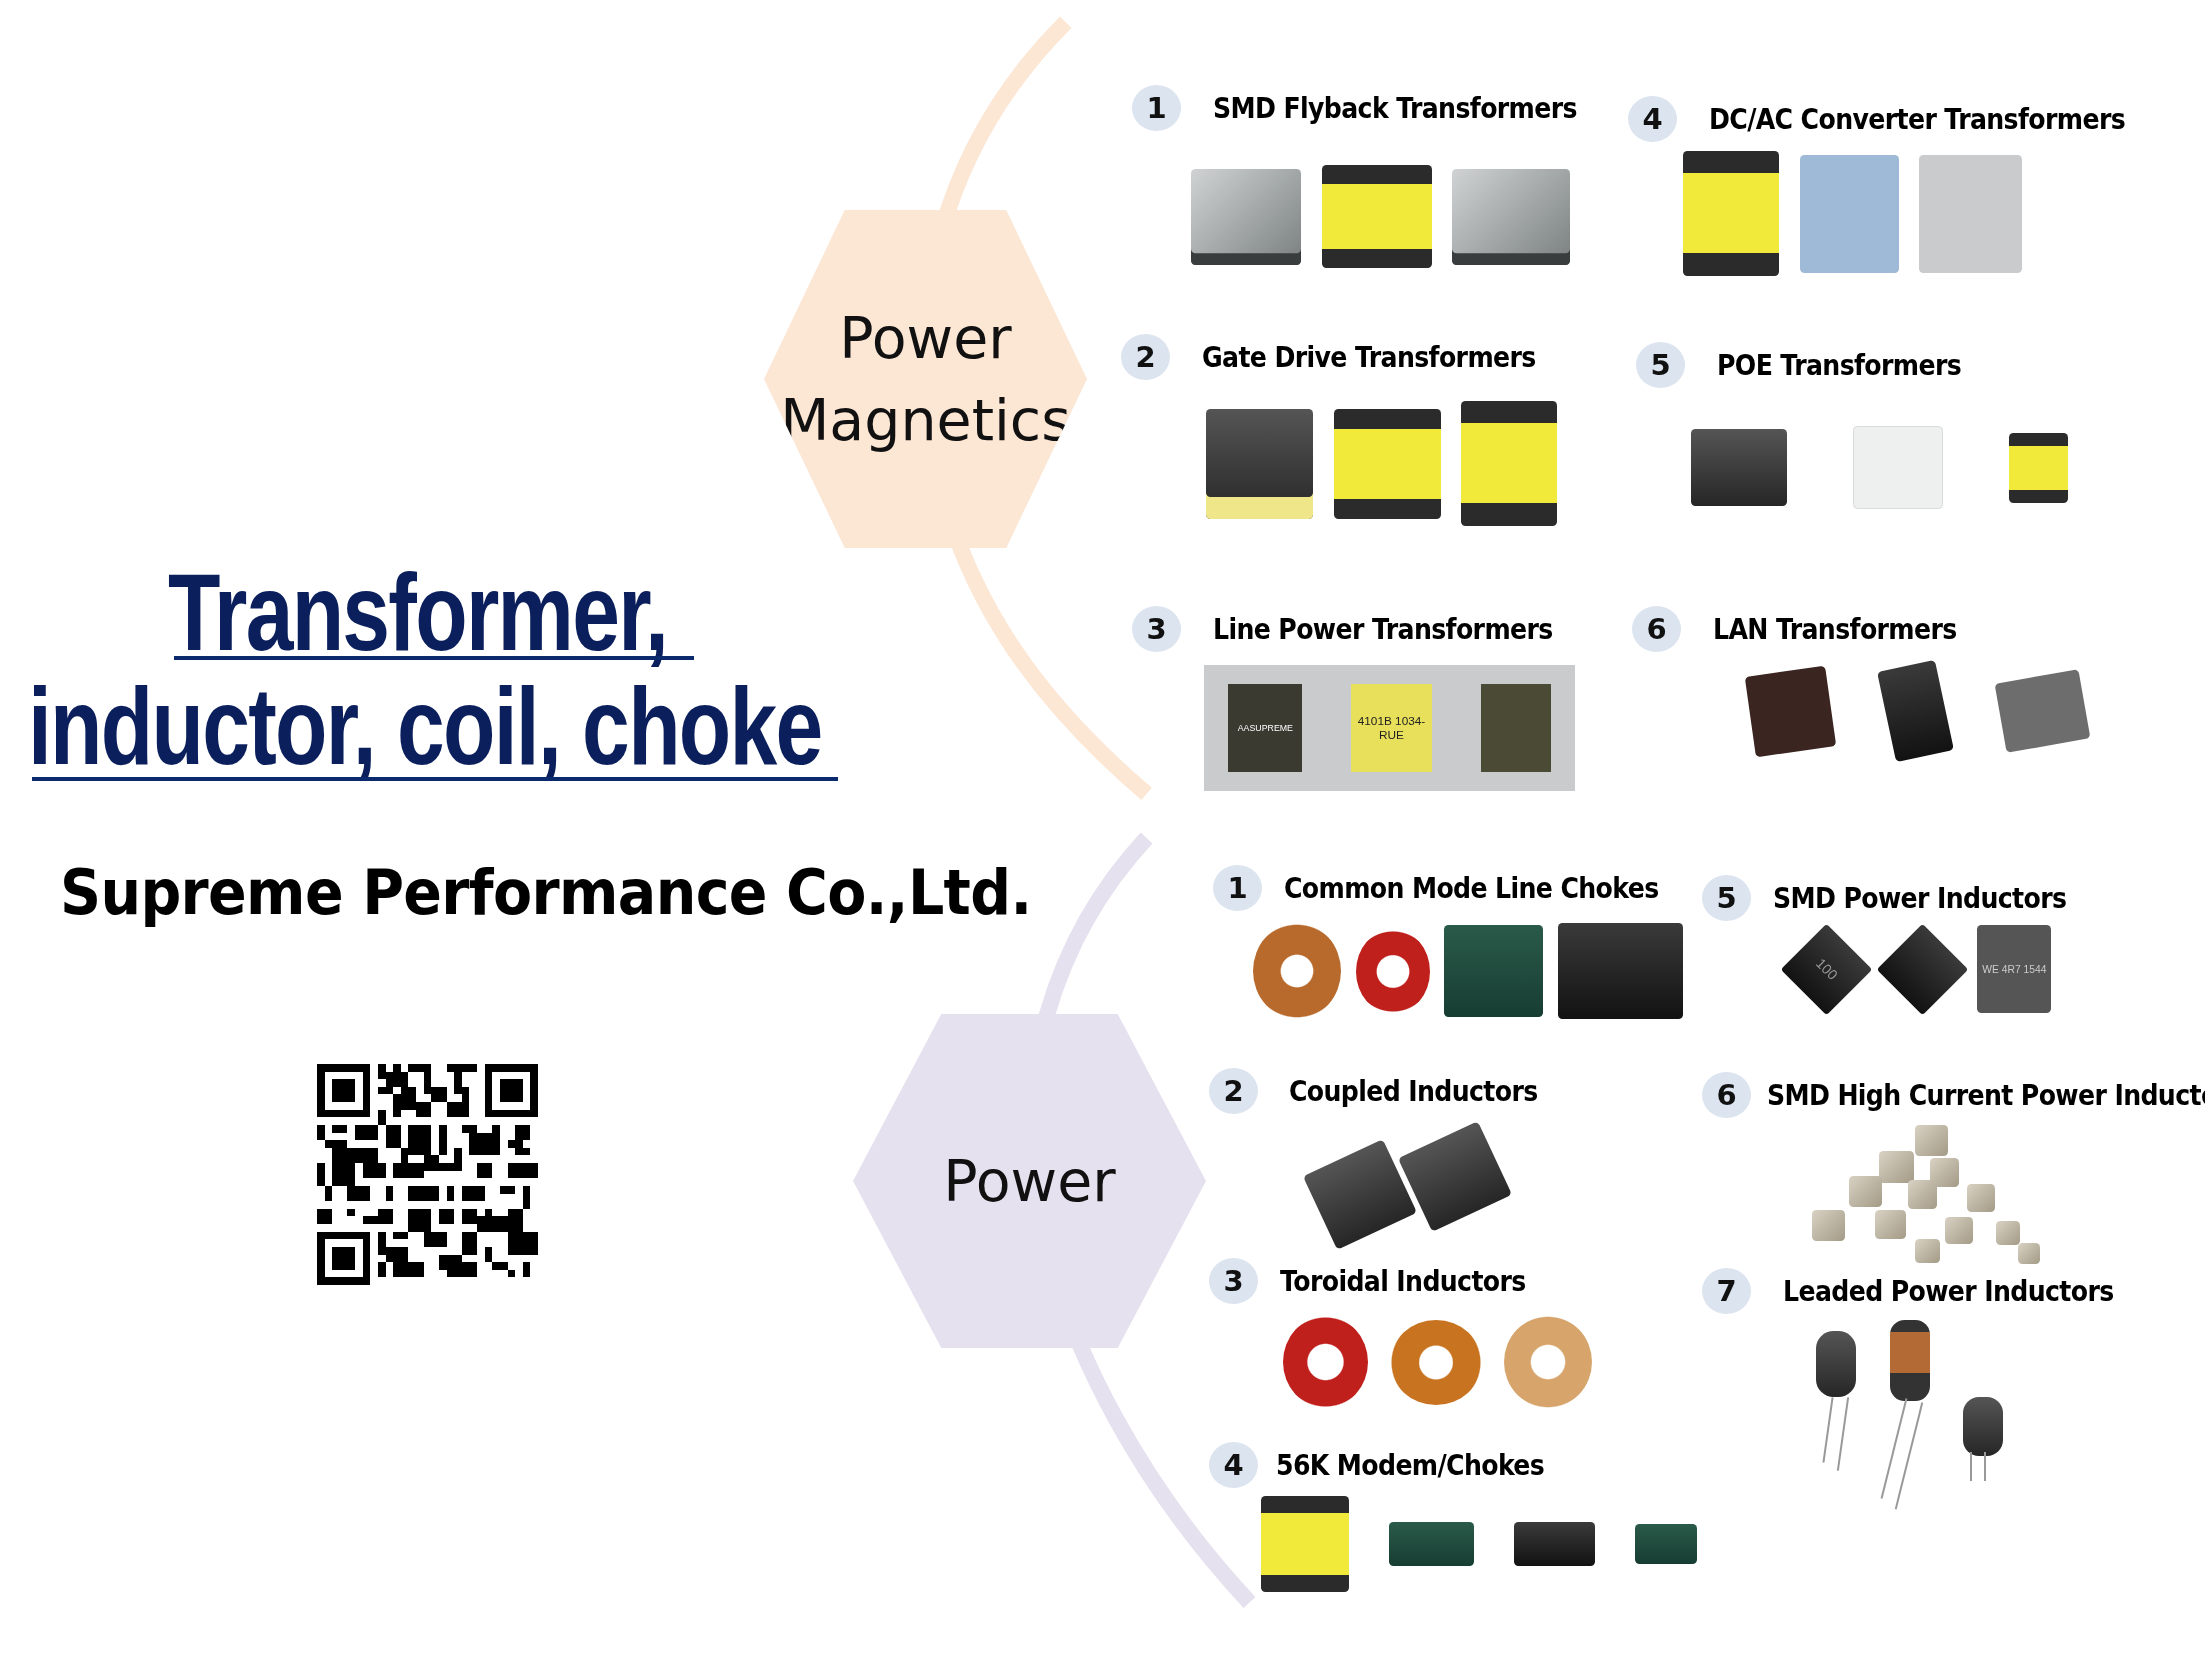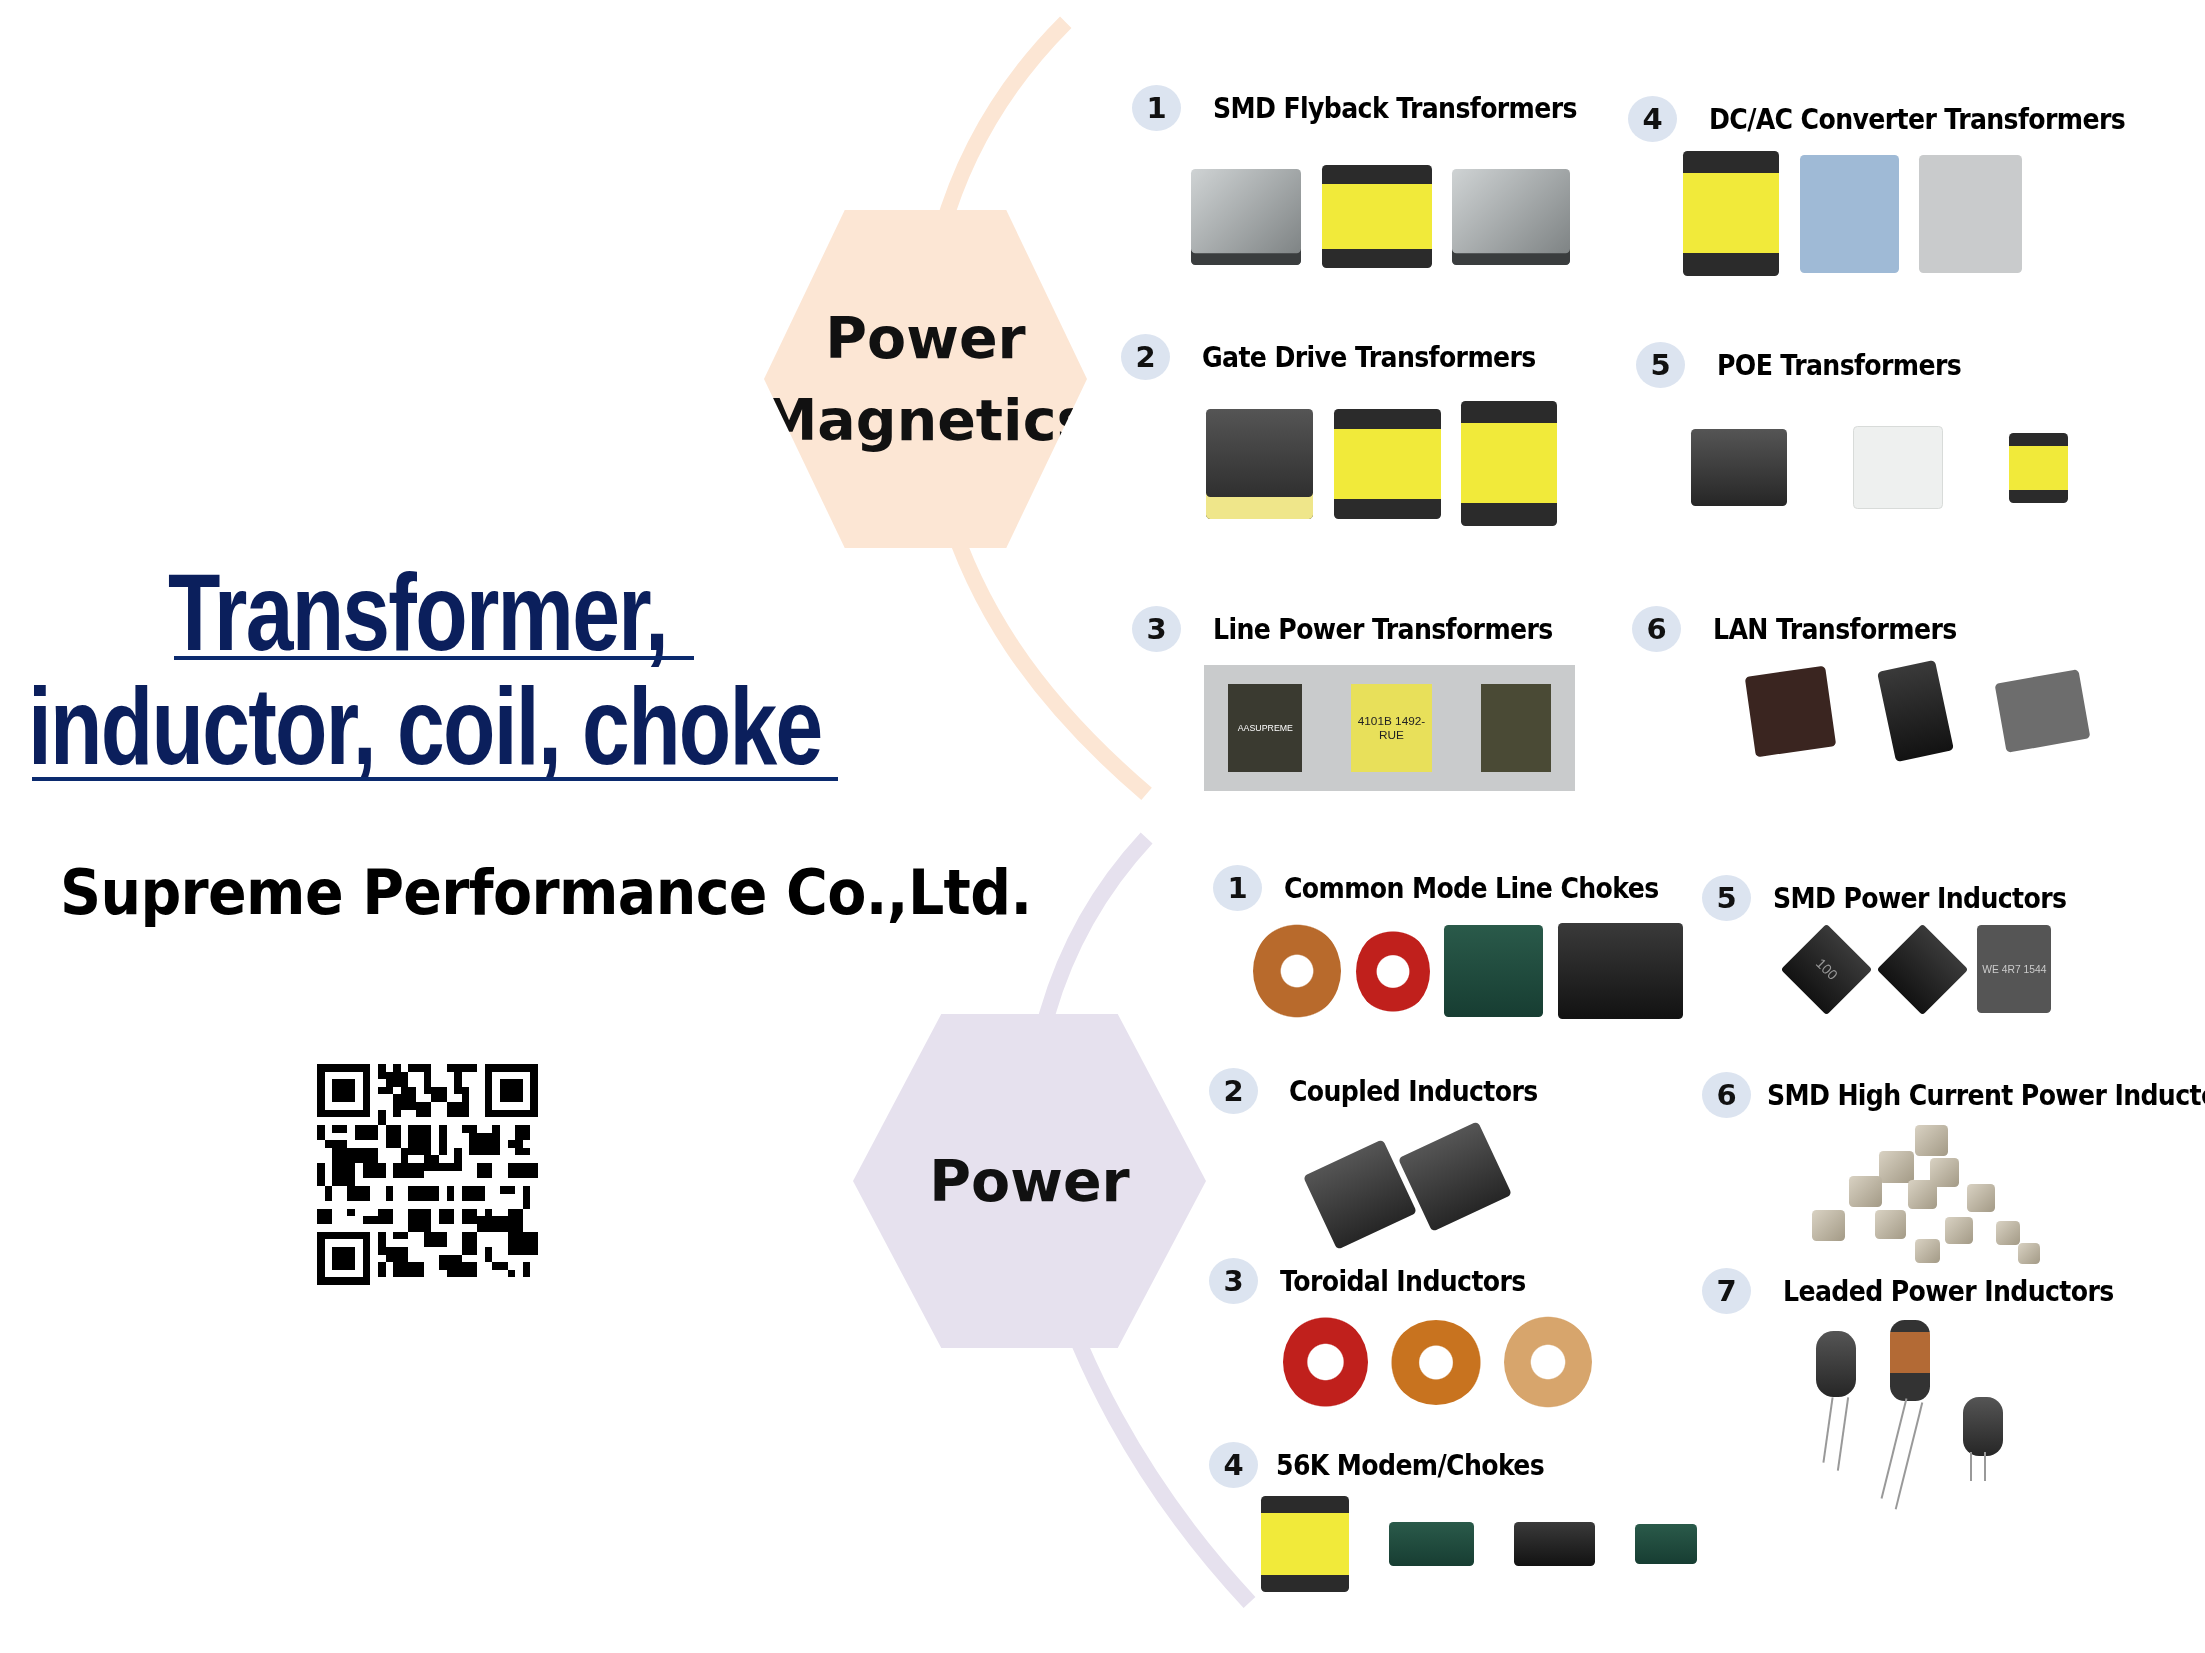--- a/index.html
+++ b/index.html
@@ -9,21 +9,21 @@
   .headline{position:absolute;color:#0b1f5c;font-family:"Liberation Sans",sans-serif;font-weight:bold;letter-spacing:-2.2px;transform:scaleX(0.78);transform-origin:left top;white-space:nowrap;}
   .h1{left:168px;top:548px;font-size:110px;}
   .h2{left:28px;top:662px;font-size:110px;}
   .uline{position:absolute;height:3.7px;background:#0b2a6e;}
   .company{position:absolute;left:60px;top:856px;font-size:62px;font-weight:bold;white-space:nowrap;transform:scaleX(0.92);transform-origin:left top;font-family:"DejaVu Sans",sans-serif;letter-spacing:-0.7px;}
   .qr{position:absolute;left:317px;top:1064px;width:221px;height:221px;}
   
   .hex{position:absolute;display:flex;align-items:center;justify-content:center;text-align:center;clip-path:polygon(25% 0,75% 0,100% 50%,75% 100%,25% 100%,0 50%);}
   .hex-pm{left:764px;top:210px;width:323px;height:338px;background:#fce6d4;}
   .hex-pi{left:853px;top:1014px;width:353px;height:334px;background:#e6e1ee;}
-  .hex-label{font-family:"DejaVu Sans",sans-serif;font-weight:bold;font-size:57px;line-height:82px;color:#111;}
+  .hex-label{font-family:"DejaVu Sans",sans-serif;font-weight:normal;font-size:57px;line-height:82px;color:#111;}
   
   svg.arcs{position:absolute;left:0;top:0;width:2205px;height:1654px;pointer-events:none;}
   
   .cat{position:absolute;display:flex;align-items:center;}
   .badge{width:49px;height:46px;border-radius:50%;background:#dce4f0;display:flex;align-items:center;justify-content:center;font-family:"DejaVu Sans",sans-serif;font-weight:bold;font-size:29px;color:#111;flex:none;}
   .cat-label{margin-left:32px;font-family:"DejaVu Sans",sans-serif;font-size:28px;font-weight:bold;white-space:nowrap;letter-spacing:-0.7px;transform:scaleX(0.9);transform-origin:left center;}
   .thumbs{position:absolute;display:flex;gap:20.6px;align-items:center;}
   .thumb{border-radius:4.4px;}
   
   .p-grey{background:linear-gradient(135deg,#cfd3d4,#7a7f80);box-shadow:inset 0 -11.8px 0 #3a3d3e;}
@@ -192,21 +192,21 @@
   <div class="thumb" style="width:88px;height:81px;background:#eef0ef;border:1.5px solid #d8dbd9;"></div>
   <div class="thumb p-yellow" style="width:59px;height:70px;"></div>
 </div>
 
 <div class="cat" style="left:1132px;top:606px;">
   <span class="badge">3</span>
   <span class="cat-label">Line Power Transformers</span>
 </div>
 <div class="abs p-photo" style="left:1204px;top:665px;width:371px;height:126px;display:flex;align-items:center;justify-content:space-around;">
   <div style="width:74px;height:88px;background:#3a3a30;color:#fff;font-size:8.8px;display:flex;align-items:center;justify-content:center;text-align:center;">AASUPREME</div>
-  <div style="width:81px;height:88px;background:#e8e05a;color:#222;font-size:11.8px;display:flex;align-items:center;justify-content:center;text-align:center;">4101B 1492-RUE</div>
+  <div style="width:81px;height:88px;background:#e8e05a;color:#222;font-size:11.8px;display:flex;align-items:center;justify-content:center;text-align:center;">4101B 1034-RUE</div>
   <div style="width:70px;height:88px;background:#4a4a35;"></div>
 </div>
 
 <div class="cat" style="left:1632px;top:606px;">
   <span class="badge">6</span>
   <span class="cat-label">LAN Transformers</span>
 </div>
 <div class="thumbs" style="left:1750px;top:665px;gap:55px;">
   <div class="thumb" style="width:81px;height:81px;background:#3a2520;transform:rotate(-8deg);"></div>
   <div class="thumb p-black" style="width:59px;height:92px;transform:rotate(-12deg);"></div>

